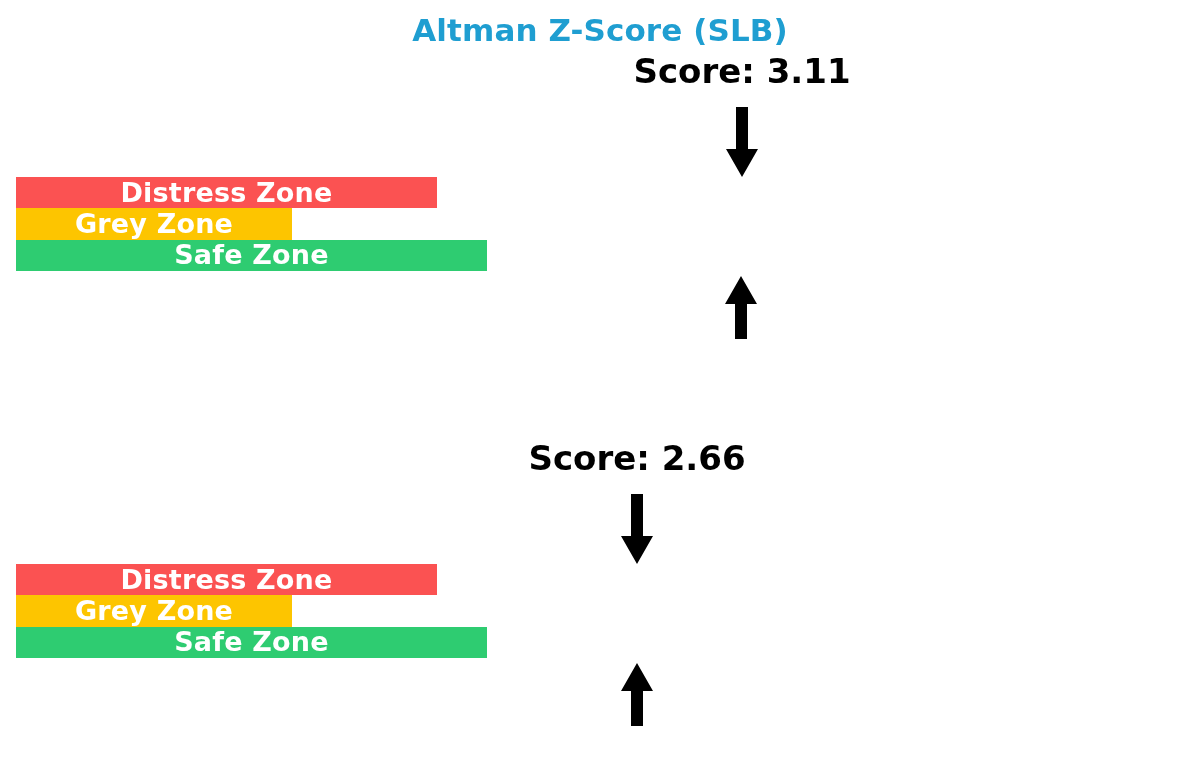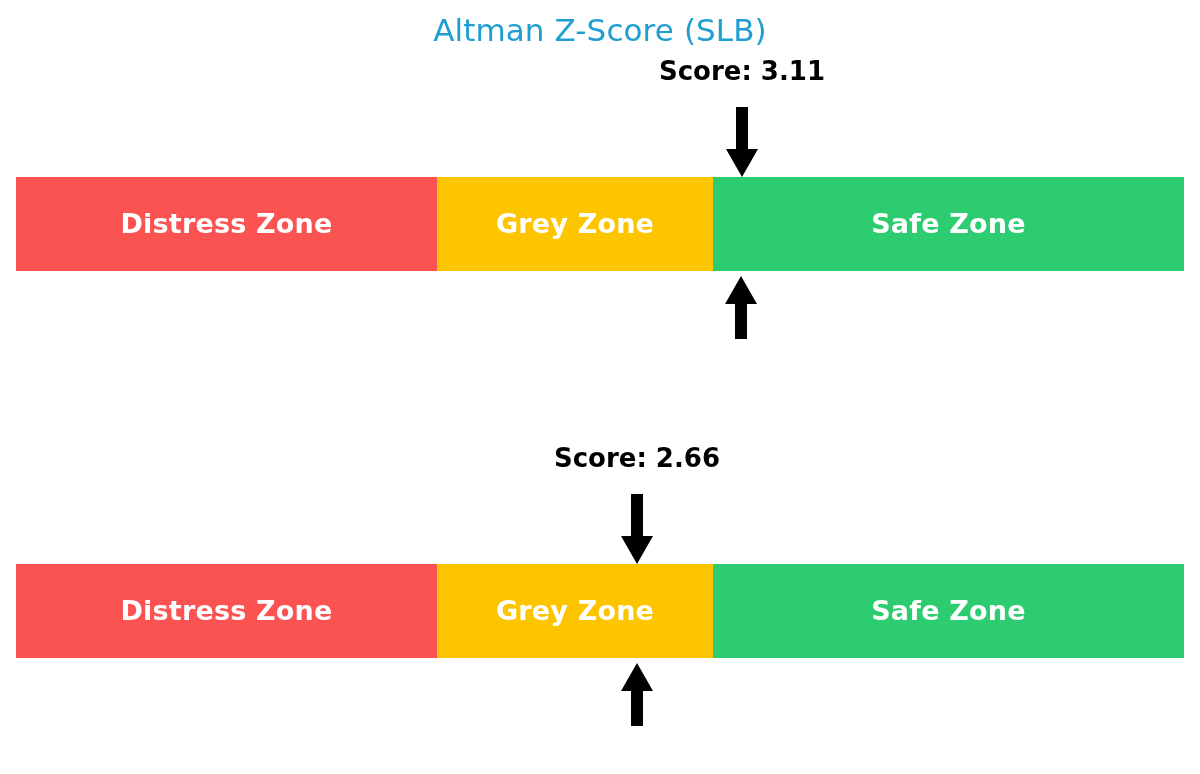--- a/index.html
+++ b/index.html
@@ -34,47 +34,47 @@
   #panel-1 { top: 387px; height: 387px; }
 
   
   .panel-title {
     position: absolute;
     left: 0;
     width: 1200px;
     text-align: center;
     color: #1f9ed1;
     font-family: "DejaVu Sans", sans-serif;
-    font-weight: 400;
+    font-weight: 700;
     font-size: 31px;
     line-height: 36px;
     letter-spacing: 0.1px;
     white-space: nowrap;
   }
   #panel-0 .panel-title { top: 12px; }
   #panel-1 .panel-title { top: 12px; }
 
   
   .score-label {
     position: absolute;
     text-align: center;
     color: #000000;
     font-family: "DejaVu Sans", sans-serif;
     font-weight: bold;
-    font-size: 26px;
+    font-size: 34px;
     line-height: 30px;
     white-space: nowrap;
     transform: translateX(-50%);
   }
 
   
   .zone-bar {
     position: absolute;
     display: flex;
-    flex-direction: row;
+    flex-direction: column;
     align-items: stretch;
   }
   .zone {
     display: flex;
     align-items: center;
     justify-content: center;
     height: 100%;
     box-sizing: border-box;
   }
   .zone-label {

